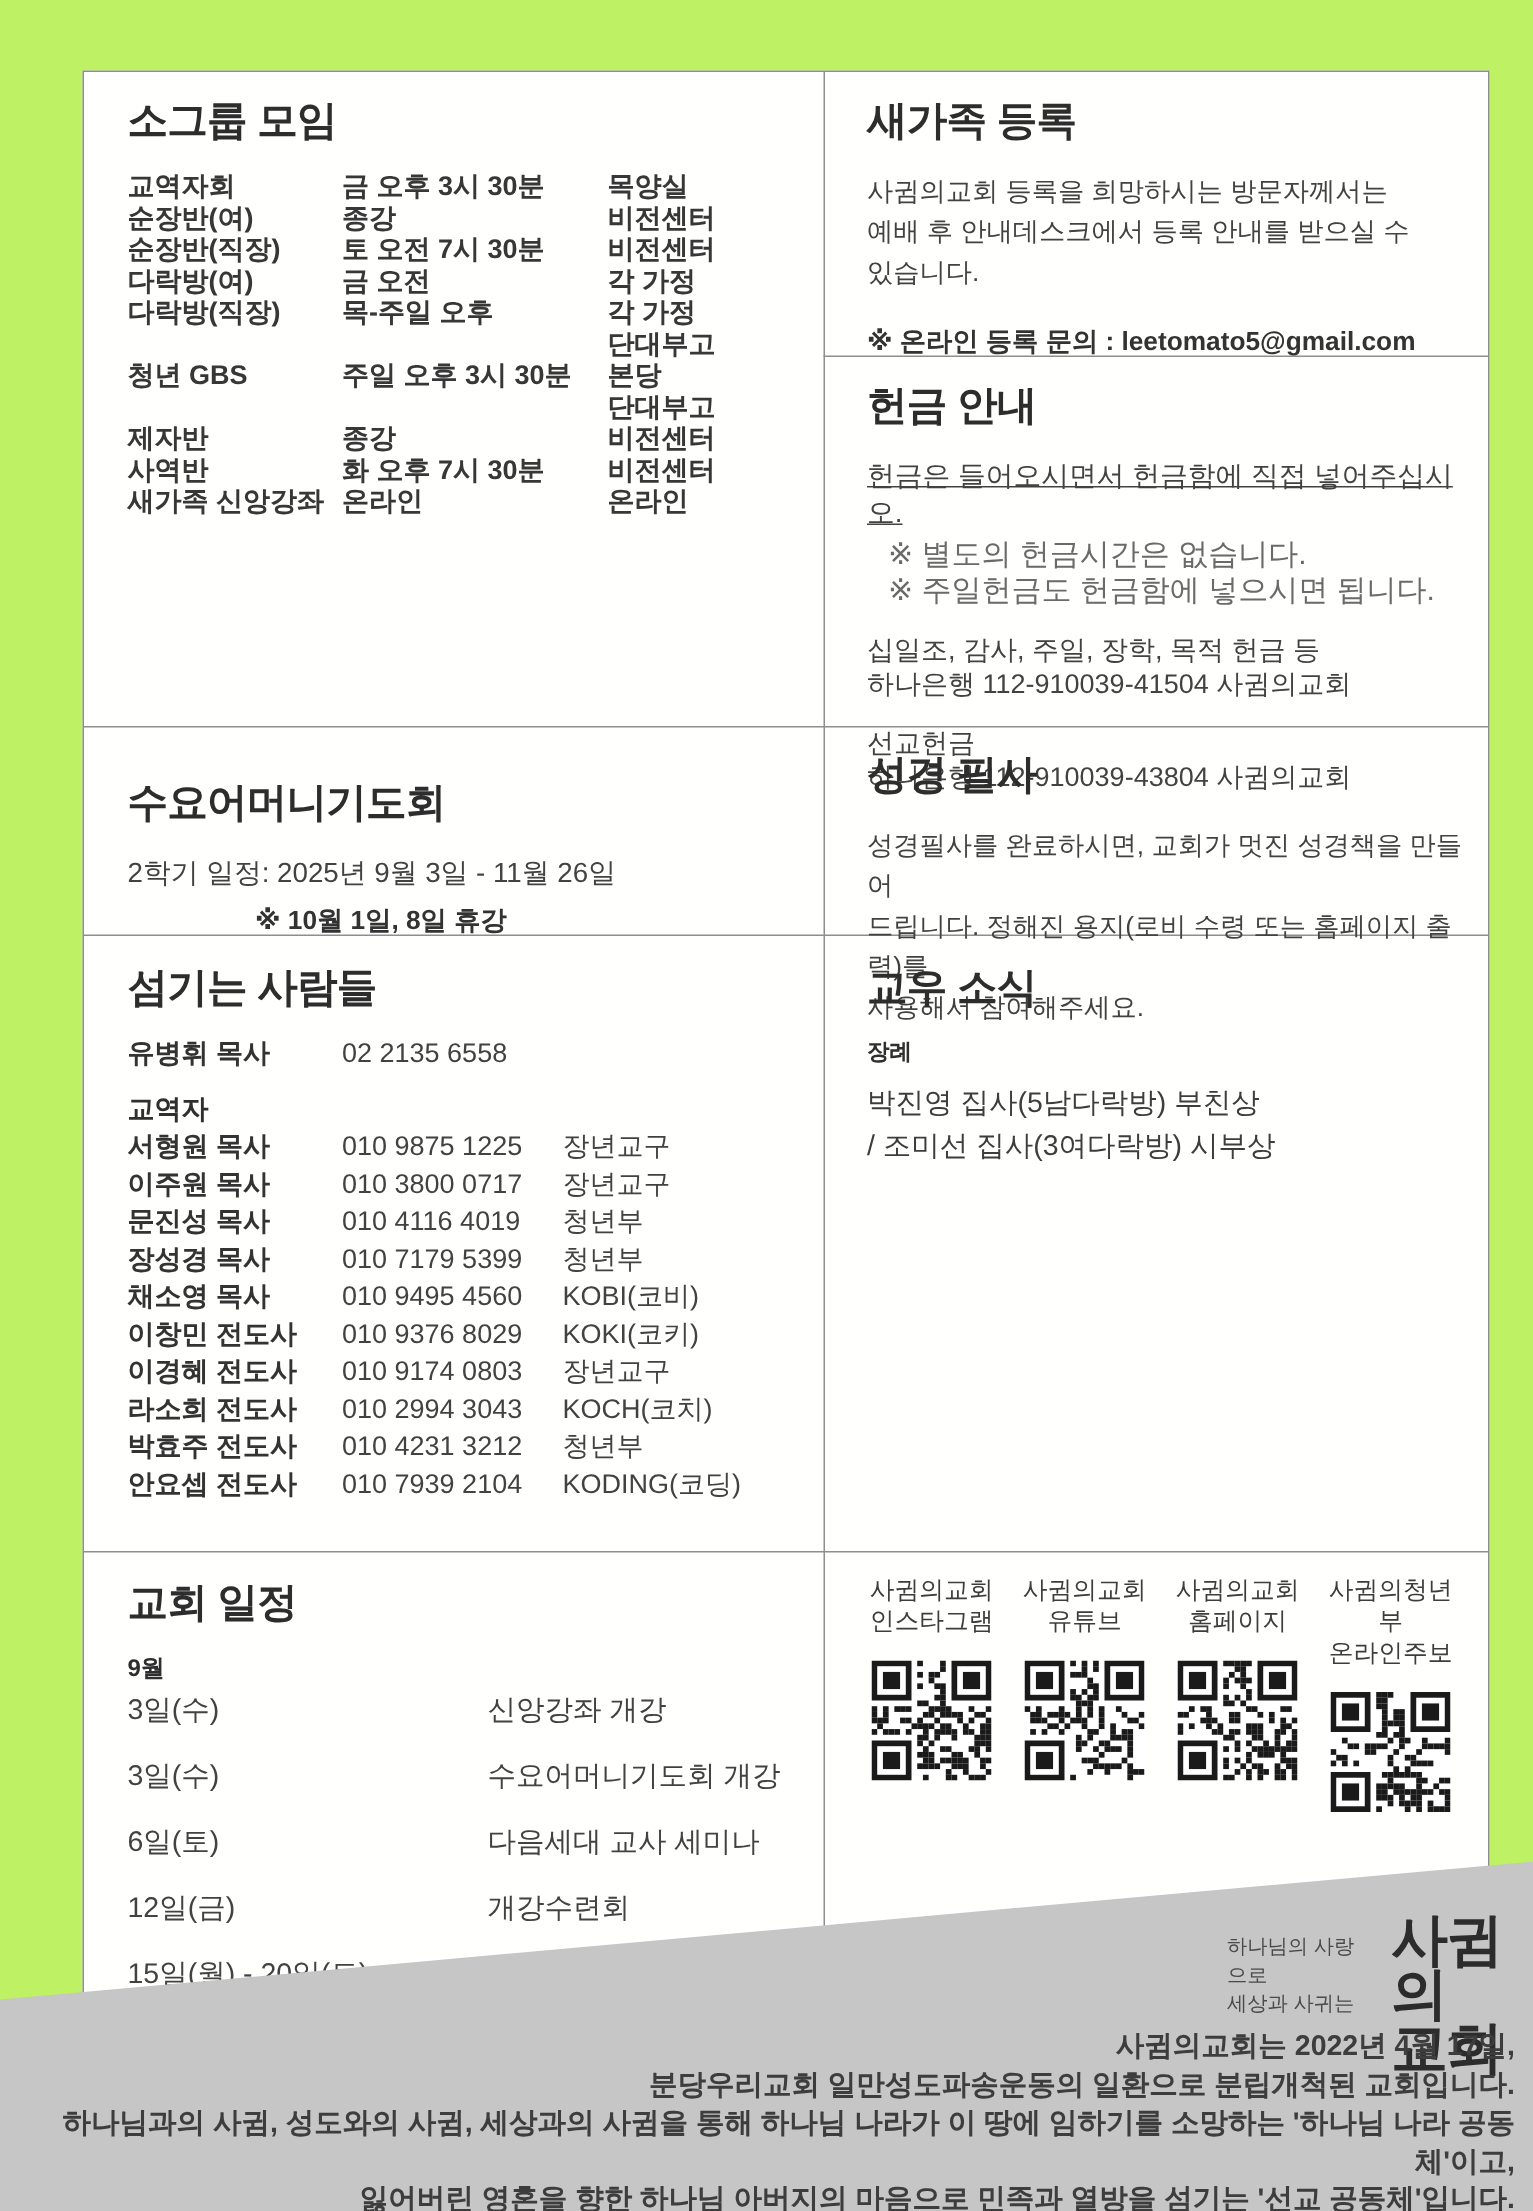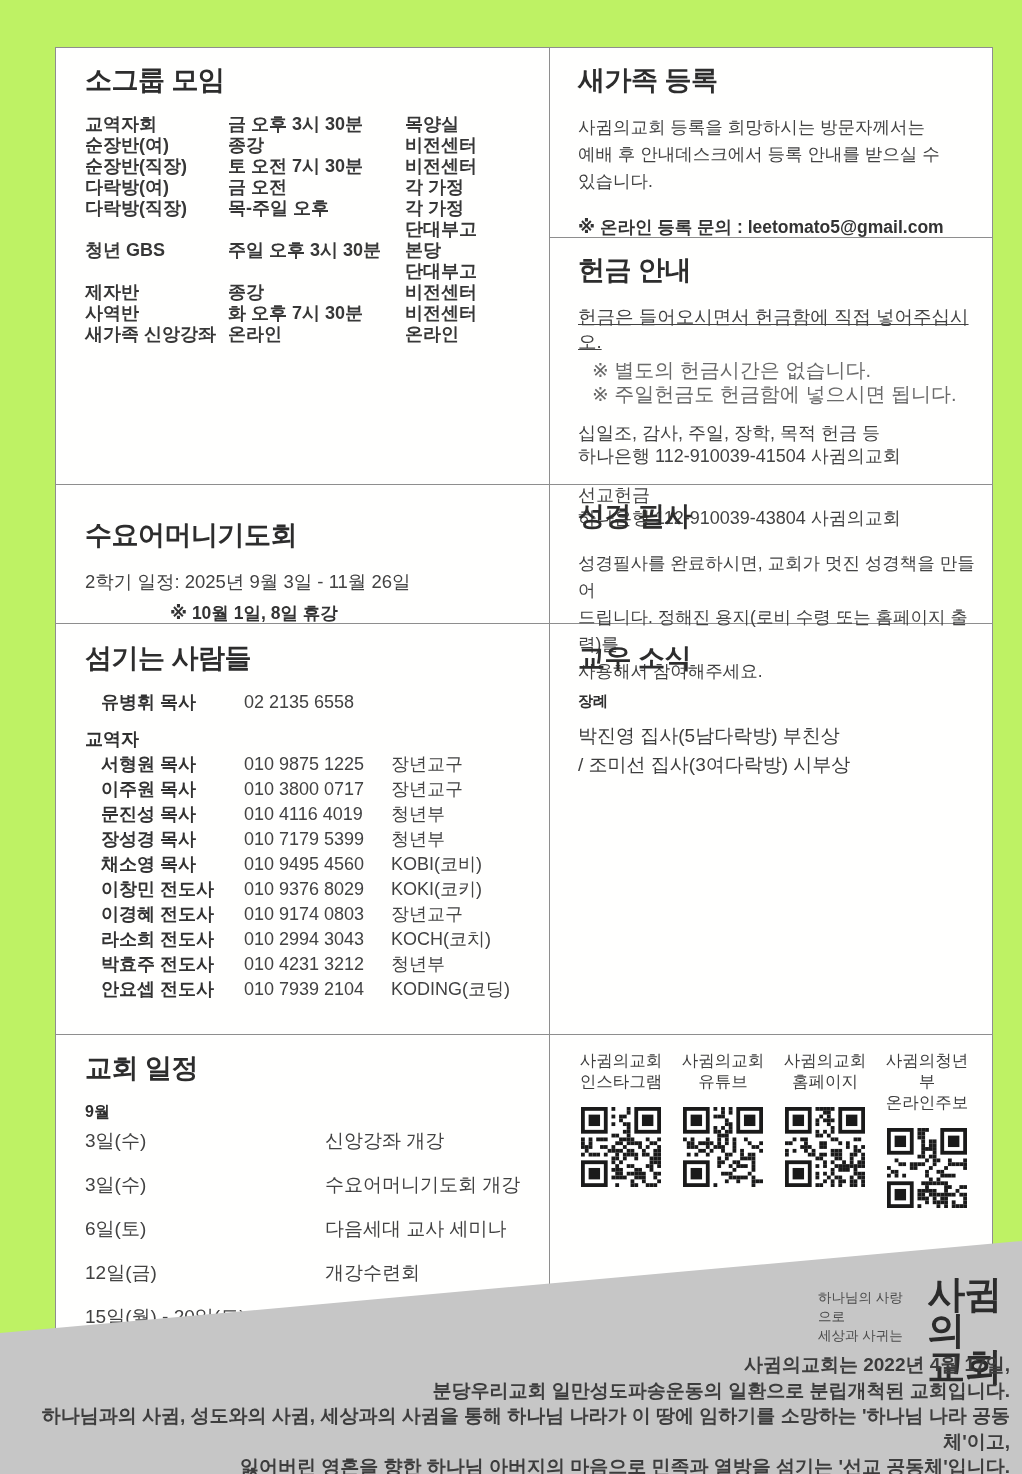--- a/index.html
+++ b/index.html
@@ -28,21 +28,21 @@
   .note-bold{font-size:17.5px;font-weight:700;color:#333;margin-top:20px;}
   .off-lead{font-size:18.5px;color:#424242;margin-bottom:4px;text-decoration:underline;}
   .off-note{font-size:20px;color:#6a6a6a;line-height:24px;margin-left:14px;}
   .off-acct{font-size:18px;color:#424242;line-height:23px;margin-top:16px;}
   
   .wed-line{font-size:18.5px;color:#424242;}
   .wed-note{font-size:17.5px;font-weight:700;color:#333;margin:7px 0 0 85px;}
   
   .sv-label{font-size:18px;font-weight:700;color:#2f2f2f;margin:14px 0 3px 0;}
   .sv-grid{display:grid;grid-template-columns:143px 147px auto;row-gap:4px;
-    font-size:18px;line-height:21px;color:#424242;margin-left:16px;}
+    font-size:18px;line-height:21px;color:#424242;}
   .sv-grid .nm{font-weight:700;color:#333;}
   
   .news-cat{font-size:15px;font-weight:700;color:#2f2f2f;margin:6px 0 10px 0;}
   .news-item{font-size:19px;line-height:29px;color:#3d3d3d;}
   
   .mon{font-size:16px;font-weight:700;color:#2f2f2f;margin:2px 0 6px 0;}
   .sch-grid{display:grid;grid-template-columns:240px auto;row-gap:20px;
     font-size:19px;line-height:24px;color:#424242;}
   
   .qr-row{display:flex;gap:6px;}

